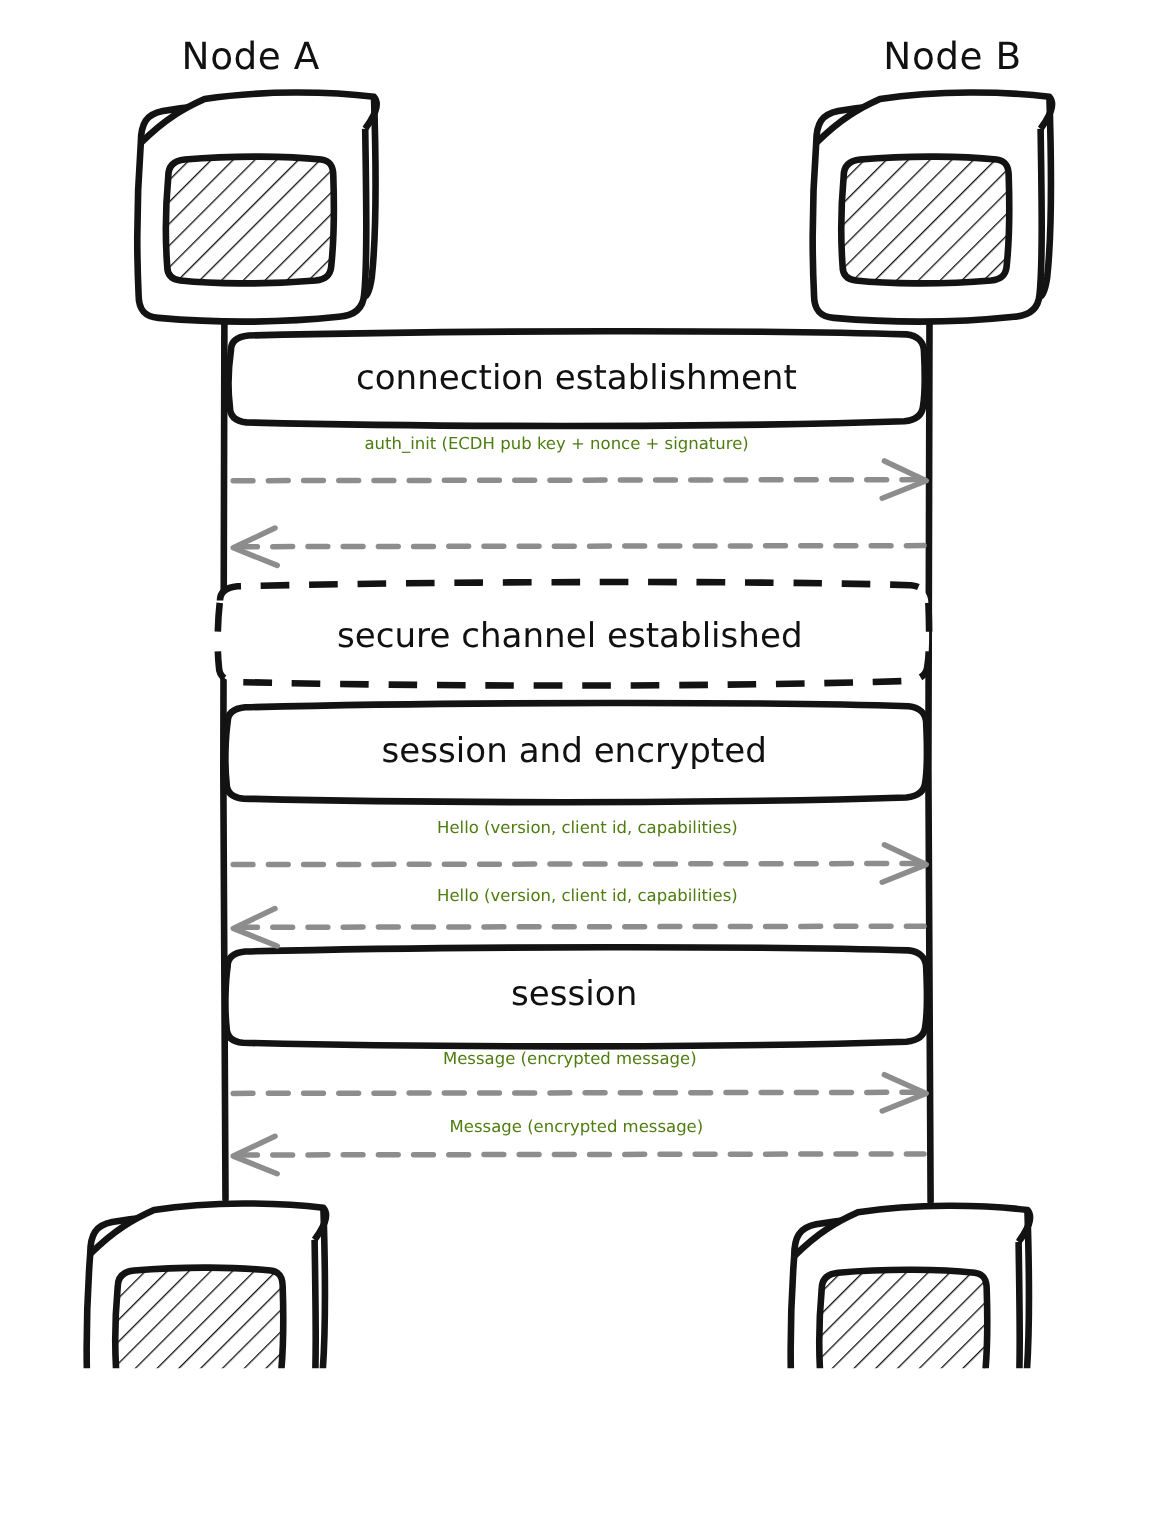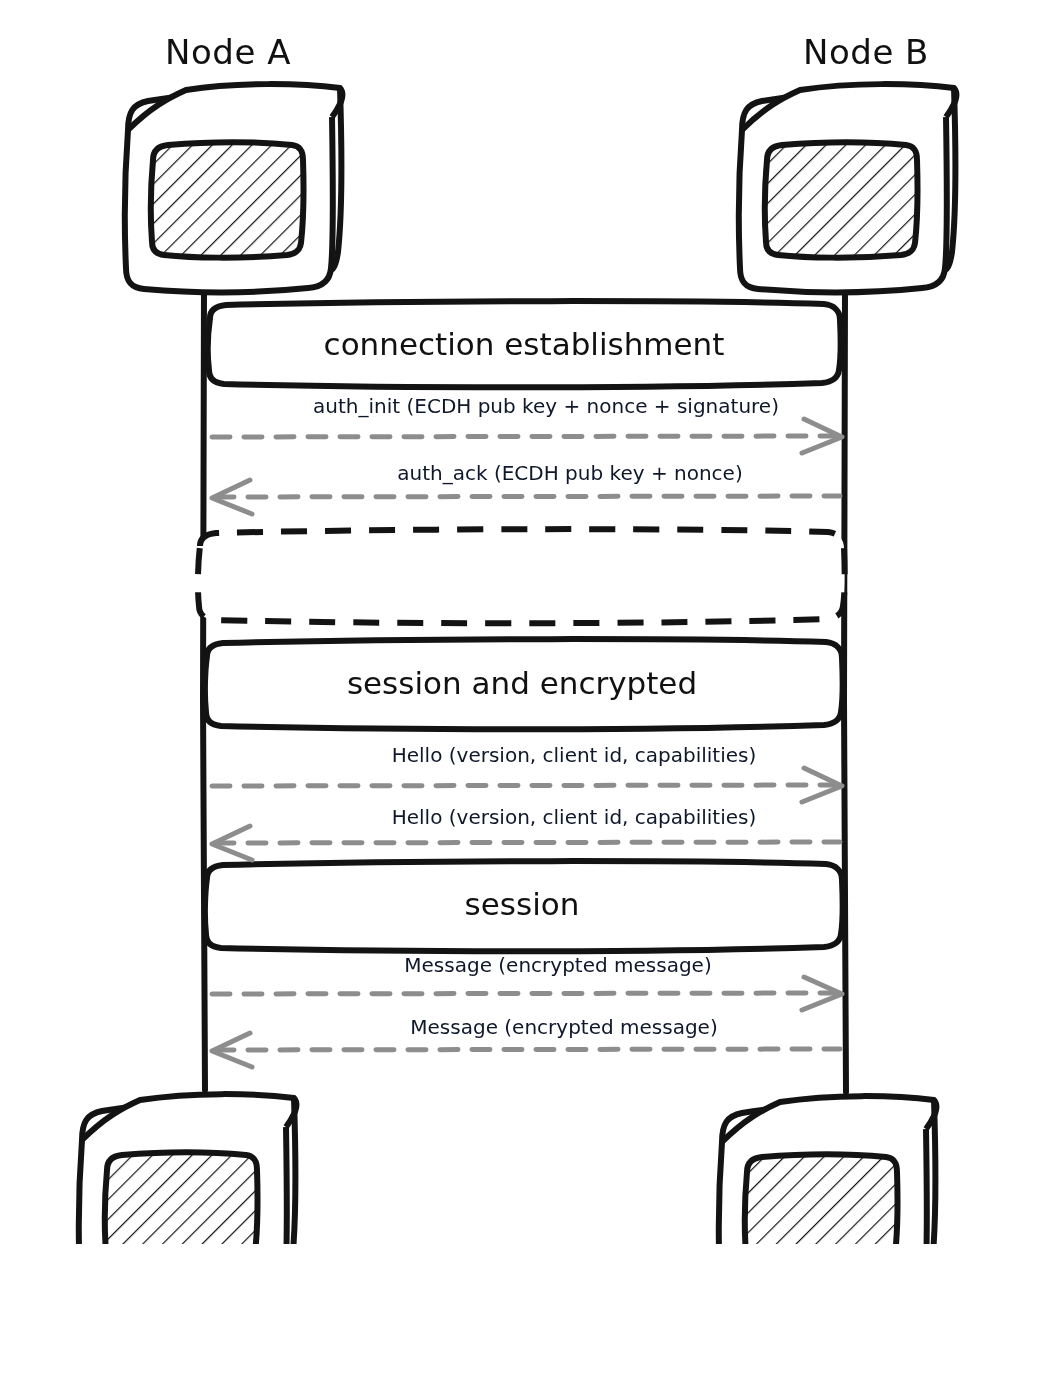--- a/index.html
+++ b/index.html
@@ -37,25 +37,24 @@
     transform: translateX(-50%);
     text-align: center;
   }
   .block-label {
     font-size: 31px;
     color: #111111;
     transform: translateX(-50%);
     text-align: right;
   }
   .msg-label {
-    font-size: 20px;
-    color: #0f172a;
+    font-size: 15px;
+    color: #4d7c0f;
     transform: translateX(-50%);
     text-align: center;
-    margin-left: 40px;
   }
 </style>
 </head>
 <body>
 
 <div id="diagram-root">
 
   <svg id="seq-svg" viewBox="0 0 1064 1376">
     <defs>
       <pattern id="hatch" width="14" height="14" patternTransform="rotate(45)" patternUnits="userSpaceOnUse">
@@ -168,23 +167,23 @@
       <path d="M250,1033 L212,1051 L252,1067" fill="none" stroke="#8d8d8d" stroke-width="5" stroke-linecap="round" stroke-linejoin="round"></path>
     </g>
   </svg>
 
   <div class="lbl actor-label" style="left:228px; top:32px;">Node A</div>
   <div class="lbl actor-label" style="left:866px; top:32px;">Node B</div>
   <div class="lbl actor-label" style="left:180px; top:1310px;">Node A</div>
   <div class="lbl actor-label" style="left:822px; top:1312px;">Node B</div>
 
   <div class="lbl block-label" style="left:524px; top:326px;">connection establishment</div>
+  <div class="lbl block-label" style="left:518px; top:560px;">secure channel established</div>
   <div class="lbl block-label" style="left:522px; top:665px;">session and encrypted</div>
   <div class="lbl block-label" style="left:522px; top:886px;">session</div>
 
   <div class="lbl msg-label" style="left:506px; top:394px;">auth_init (ECDH pub key + nonce + signature)</div>
-  <div class="lbl msg-label" style="left:530px; top:461px;">auth_ack (ECDH pub key + nonce)</div>
   <div class="lbl msg-label" style="left:534px; top:743px;">Hello (version, client id, capabilities)</div>
   <div class="lbl msg-label" style="left:534px; top:805px;">Hello (version, client id, capabilities)</div>
   <div class="lbl msg-label" style="left:518px; top:953px;">Message (encrypted message)</div>
   <div class="lbl msg-label" style="left:524px; top:1015px;">Message (encrypted message)</div>
 
 </div>
 
 </body></html>

